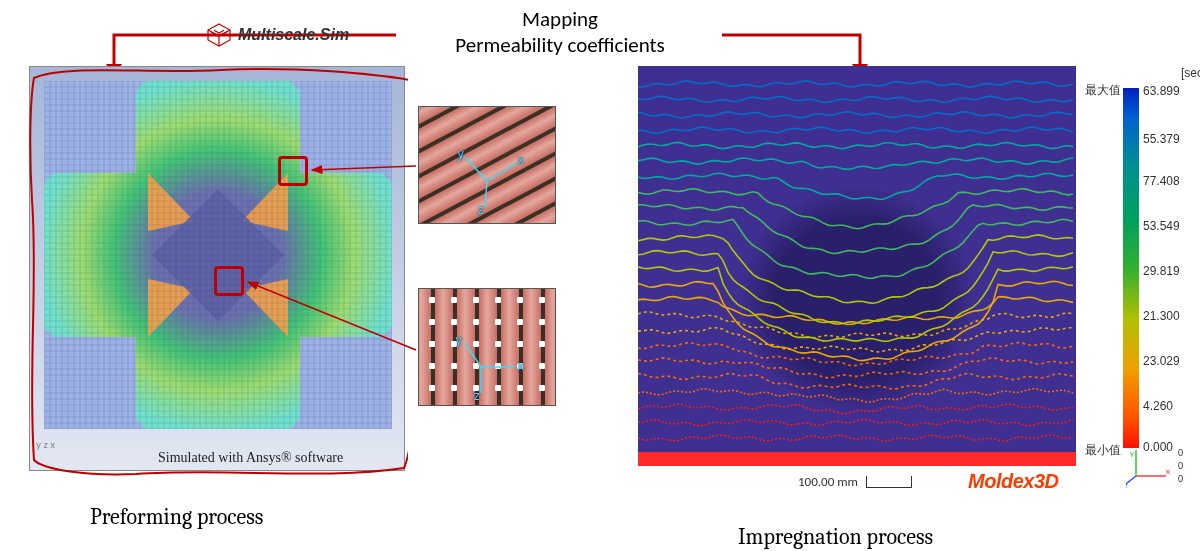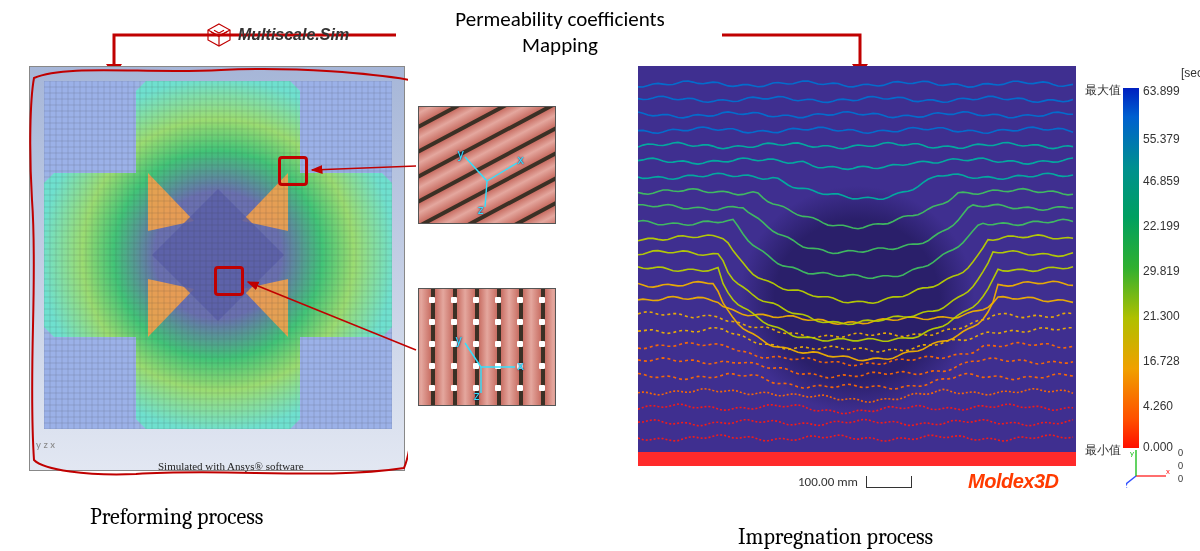--- a/index.html
+++ b/index.html
@@ -71,22 +71,22 @@
     width: 382px; height: 428px;
     pointer-events: none;
   }
   .triad-left {
     position: absolute;
     left: 36px; top: 438px;
     font-size: 11px; color: #888;
   }
   .ansys-note {
     position: absolute;
-    left: 158px; top: 460px;
-    font-size: 11px;
+    left: 158px; top: 450px;
+    font-size: 14px;
     color: #222;
     font-family: "Georgia", serif;
   }
   .caption-left {
     position: absolute;
     left: 90px; top: 504px;
     font-size: 22px;
     color: #000;
     font-family: "Georgia", "Cambria", serif;
     text-align: center;
@@ -234,22 +234,22 @@
     position: absolute;
     left: 1126px; top: 448px;
     font-size: 10px;
     color: #555;
   }
 </style>
 </head>
 <body>
 
 <div class="header-center">
+  <div>Mapping</div>
   <div>Permeability coefficients</div>
-  <div>Mapping</div>
 </div>
 
 <svg class="mapping-arrow-svg" width="1200" height="70">
   <g stroke="#c00000" stroke-width="3" fill="none">
     <path d="M 396 35 L 114 35 L 114 64"></path>
     <path d="M 106 64 L 122 64 L 114 76 Z" fill="#c00000" stroke="none"></path>
     <path d="M 722 35 L 860 35 L 860 64"></path>
     <path d="M 852 64 L 868 64 L 860 76 Z" fill="#c00000" stroke="none"></path>
   </g>
 </svg>
@@ -484,20 +484,20 @@
   </div>
 </div>
 
 <div class="cbar">
   <div class="unit">[sec]</div>
   <div class="bar"></div>
   <div class="maxlbl">最大值</div>
   <div class="minlbl">最小值</div>
   <div class="tick" style="top:12px">63.899</div>
   <div class="tick" style="top:60px">55.379</div>
-  <div class="tick" style="top:102px">46.859</div>
-  <div class="tick" style="top:147px">22.199</div>
+  <div class="tick" style="top:102px">77.408</div>
+  <div class="tick" style="top:147px">53.549</div>
   <div class="tick" style="top:192px">29.819</div>
   <div class="tick" style="top:237px">21.300</div>
-  <div class="tick" style="top:282px">16.728</div>
+  <div class="tick" style="top:282px">23.029</div>
   <div class="tick" style="top:327px">4.260</div>
   <div class="tick" style="top:368px">0.000</div>
 </div>
 
 </body></html>

